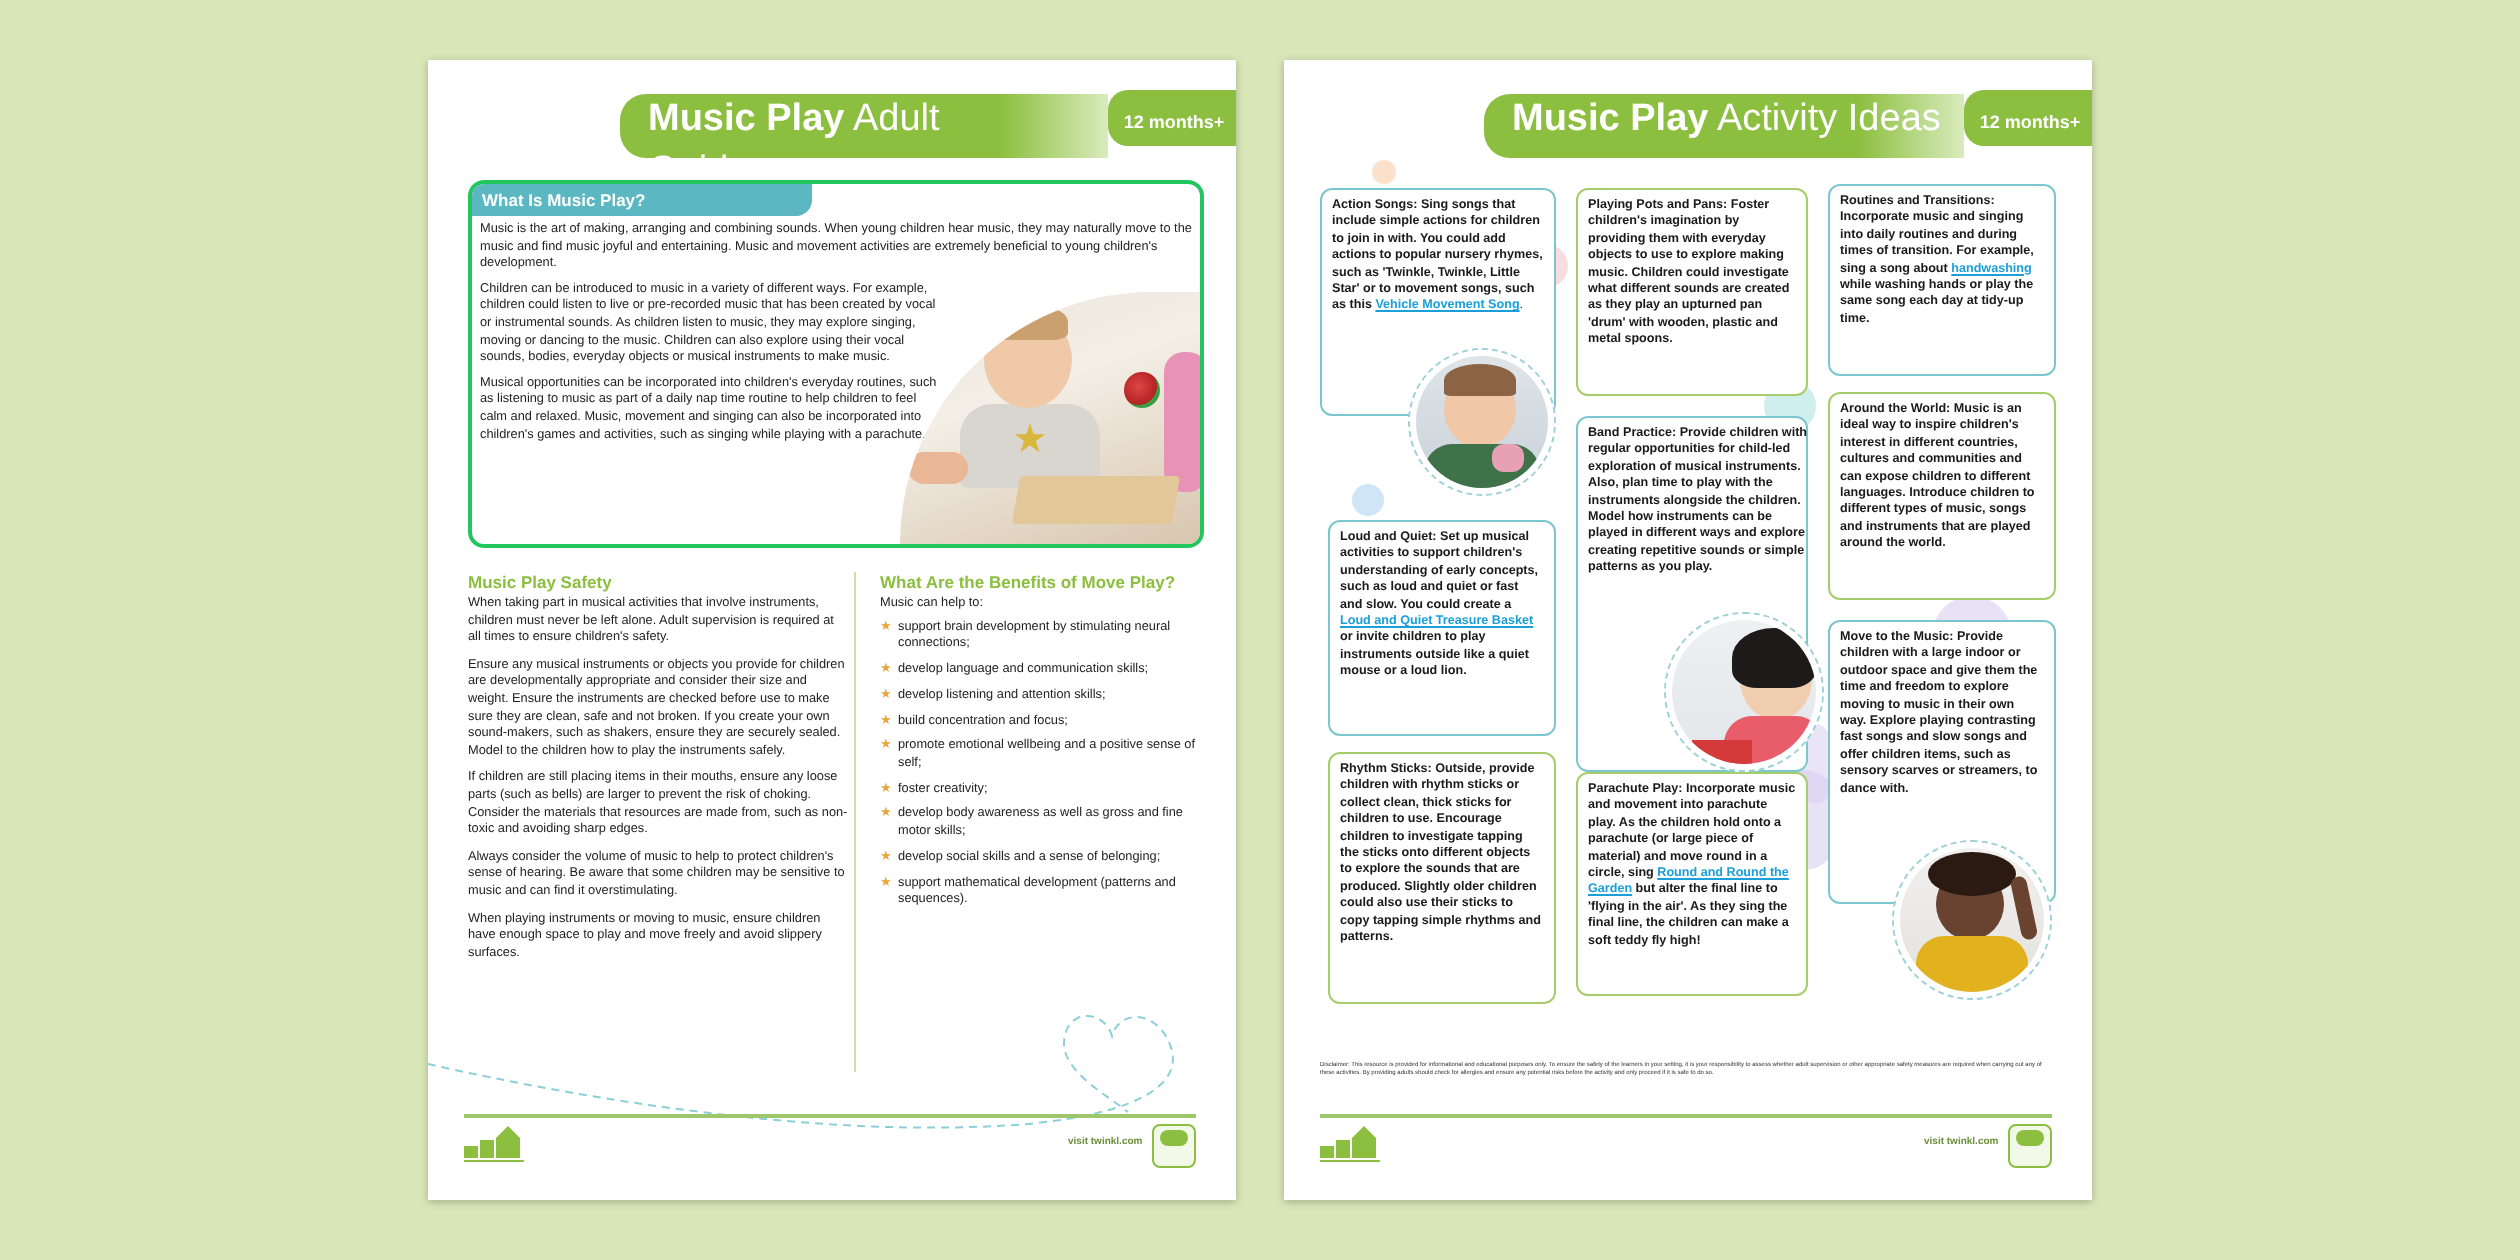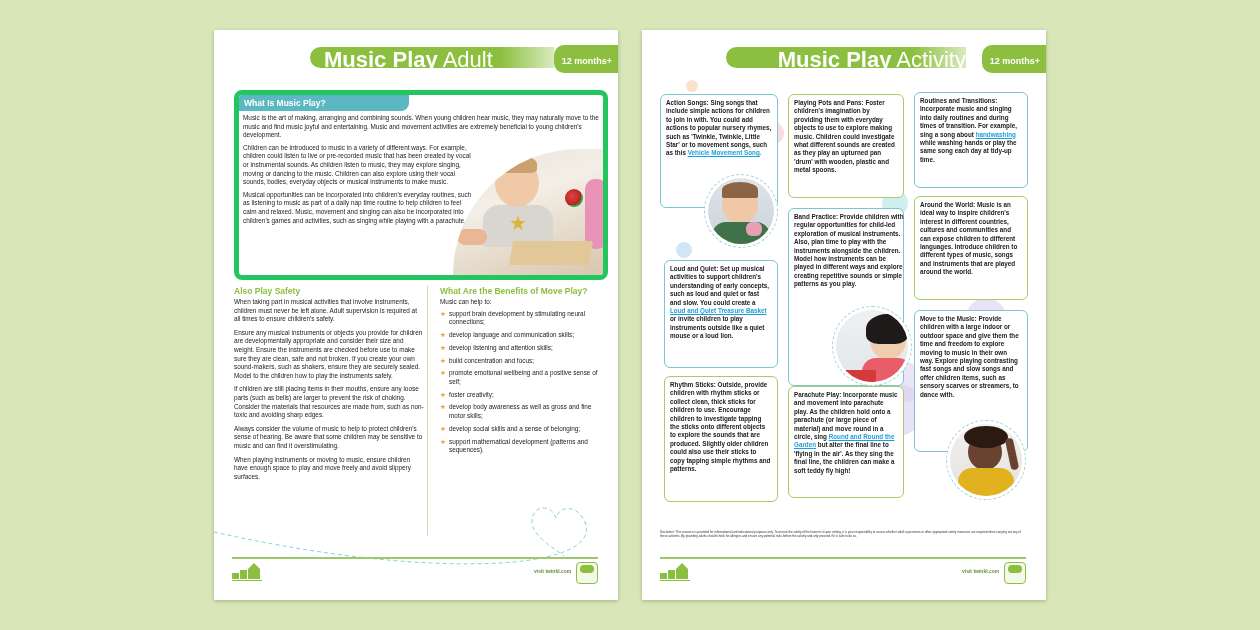--- a/index.html
+++ b/index.html
@@ -12,42 +12,42 @@
   .page {
     position: absolute; top: 30px; width: 404px; height: 570px;
     background: #ffffff;
     box-shadow: 0 1px 4px rgba(0,0,0,0.25);
   }
   #page-left { left: 214px; }
   #page-right { left: 642px; }
 
   
   .banner {
-    position: absolute; top: 17px; height: 21px; border-radius: 13px 0 0 13px;
+    position: absolute; top: 17px; height: 32px; border-radius: 13px 0 0 13px;
     background: linear-gradient(90deg, #8cbf3f 0%, #8cbf3f 78%, #d9ebbd 100%);
-    color: #fff; font-size: 22px; line-height: 26px; padding-left: 14px;
+    color: #fff; font-size: 19px; line-height: 26px; padding-left: 14px;
     box-sizing: border-box;
   }
   .banner b { font-weight: bold; }
   .banner span.light { font-weight: normal; }
   .age-badge {
     position: absolute; top: 15px; height: 28px; width: 64px;
     border: 2px solid #8cbf3f; border-radius: 10px 0 0 10px; border-right: none;
     background: #8cbf3f; color: #fff; font-size: 9px; font-weight: bold;
     line-height: 28px; text-align: center; box-sizing: border-box;
   }
   #page-left .banner { left: 96px; width: 244px; }
   #page-left .age-badge { left: 340px; }
-  #page-right .banner { left: 84px; width: 240px; text-align: right; }
+  #page-right .banner { left: 100px; width: 240px; }
   #page-right .age-badge { left: 340px; }
 
   
   .intro-box {
     position: absolute; left: 20px; top: 60px; width: 364px; height: 180px;
-    border: 5px solid #22c55e; border-radius: 8px; overflow: hidden;
+    border: 2px solid #22c55e; border-radius: 8px; overflow: hidden;
   }
   .intro-title {
     position: absolute; left: 0; top: 0; width: 165px; height: 16px;
     background: #5bb7c2; color: #fff; font-weight: bold; font-size: 8.5px;
     line-height: 16px; padding-left: 5px; border-radius: 0 0 8px 0;
   }
   .intro-text {
     position: absolute; left: 4px; top: 19px; width: 356px;
     font-size: 6.4px; line-height: 8.6px; color: #222;
   }
@@ -133,21 +133,21 @@
       <div class="baby-body"></div>
       <div class="baby-star">★</div>
       <div class="baby-head"></div>
       <div class="baby-hair"></div>
       <div class="maraca"></div>
       <div class="xylo"></div>
       <div class="hand"></div>
     </div>
   </div>
 
-  <div class="col-heading" id="safety-heading">Also Play Safety</div>
+  <div class="col-heading" id="safety-heading">Music Play Safety</div>
   <div class="col-text" id="safety-text">
     <p>When taking part in musical activities that involve instruments, children must never be left alone. Adult supervision is required at all times to ensure children's safety.</p>
     <p>Ensure any musical instruments or objects you provide for children are developmentally appropriate and consider their size and weight. Ensure the instruments are checked before use to make sure they are clean, safe and not broken. If you create your own sound-makers, such as shakers, ensure they are securely sealed. Model to the children how to play the instruments safely.</p>
     <p>If children are still placing items in their mouths, ensure any loose parts (such as bells) are larger to prevent the risk of choking. Consider the materials that resources are made from, such as non-toxic and avoiding sharp edges.</p>
     <p>Always consider the volume of music to help to protect children's sense of hearing. Be aware that some children may be sensitive to music and can find it overstimulating.</p>
     <p>When playing instruments or moving to music, ensure children have enough space to play and move freely and avoid slippery surfaces.</p>
   </div>
   <div class="col-divider"></div>
 
   <div class="col-heading" id="benefits-heading">What Are the Benefits of Move Play?</div>

